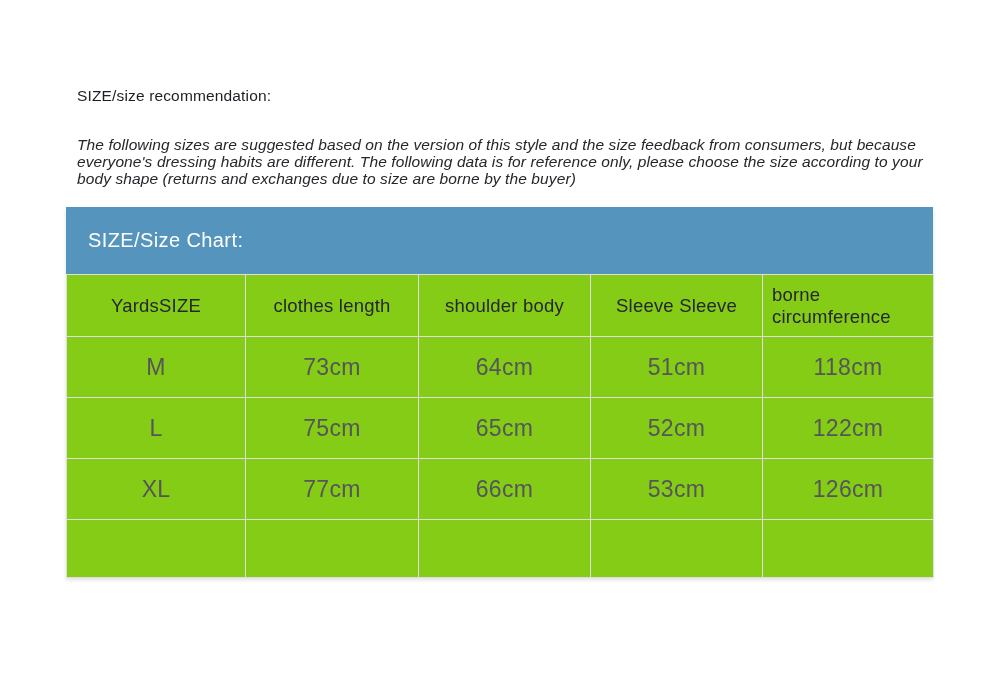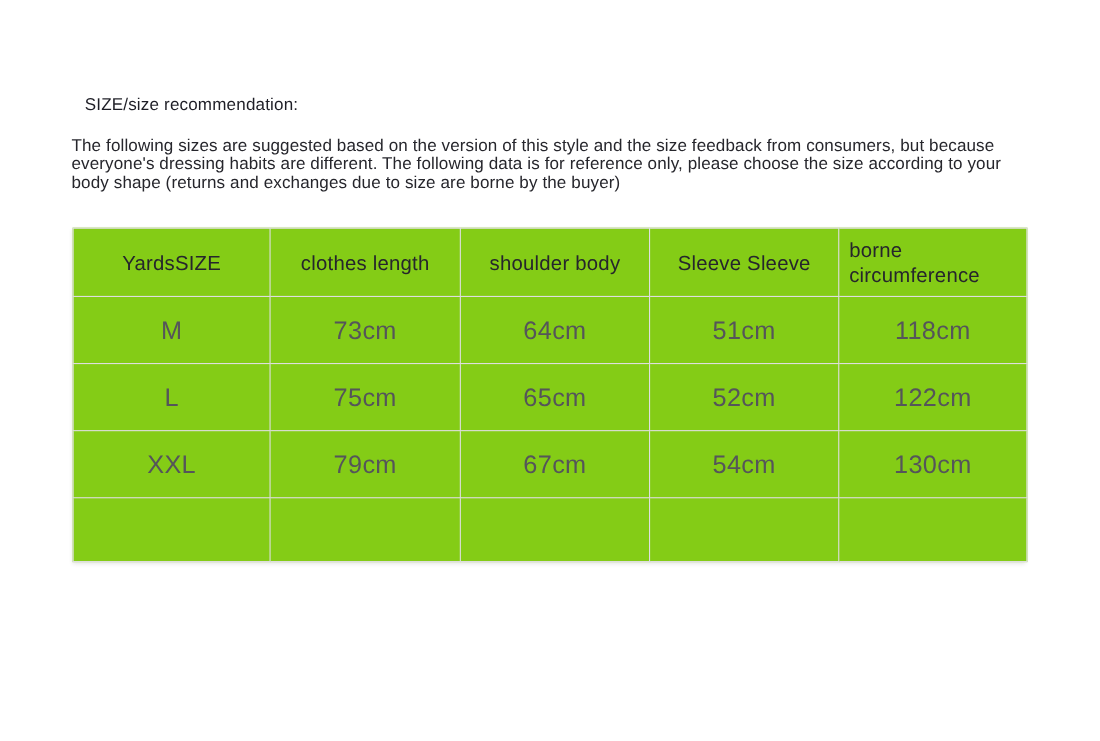--- a/index.html
+++ b/index.html
@@ -15,22 +15,22 @@
     width:1000px;height:674px;position:relative;overflow:hidden;
     background:#ffffff;
     font-family:"Liberation Sans","DejaVu Sans",sans-serif;
     -webkit-font-smoothing:antialiased;
   }
   .section-heading{
     position:absolute;left:65px;top:75px;margin:12px;
     font-size:15.5px;font-weight:500;color:#1e1e26;letter-spacing:.15px;
   }
   .section-desc{
-    position:absolute;left:65px;top:124px;width:870px;margin:0;
-    font-size:15.5px;line-height:17.2px;font-weight:400;color:#26262c;letter-spacing:.1px;
+    position:absolute;left:65px;top:124px;width:870px;margin:12px;
+    font-size:15.5px;line-height:17.2px;font-weight:400;color:#26262c;letter-spacing:.1px;font-style:italic;
   }
   .size-chart{
     position:absolute;left:66px;top:207px;width:867px;
     box-shadow:0 2px 4px rgba(0,0,0,.12);
     background:#ffffff;
   }
   .chart-title-bar{
     height:67px;background:var(--title-bar-bg,#5594bc);
     display:flex;align-items:center;padding-left:22px;
   }
@@ -59,20 +59,23 @@
   table.size-table tr.empty-row td{height:58px;}
 </style>
 </head>
 <body>
 
 <h2 class="section-heading">SIZE/size recommendation:</h2>
 
 <p class="section-desc">The following sizes are suggested based on the version of this style and the size feedback from consumers, but because everyone's dressing habits are different. The following data is for reference only, please choose the size according to your body shape (returns and exchanges due to size are borne by the buyer)</p>
 
 <div class="size-chart">
+  <div class="chart-title-bar">
+    <span>SIZE/Size Chart:</span>
+  </div>
   <table class="size-table">
     <colgroup>
       <col style="width:179px">
         <col style="width:173px">
         <col style="width:172px">
         <col style="width:172px">
         <col style="width:171px">
     </colgroup>
     <thead>
       <tr>
@@ -92,25 +95,25 @@
         <td>118cm</td>
       </tr>
       <tr>
         <td>L</td>
         <td>75cm</td>
         <td>65cm</td>
         <td>52cm</td>
         <td>122cm</td>
       </tr>
       <tr>
-        <td>XXL</td>
-        <td>79cm</td>
-        <td>67cm</td>
-        <td>54cm</td>
-        <td>130cm</td>
+        <td>XL</td>
+        <td>77cm</td>
+        <td>66cm</td>
+        <td>53cm</td>
+        <td>126cm</td>
       </tr>
       <tr class="empty-row">
         <td></td>
         <td></td>
         <td></td>
         <td></td>
         <td></td>
       </tr>
     </tbody>
   </table>

